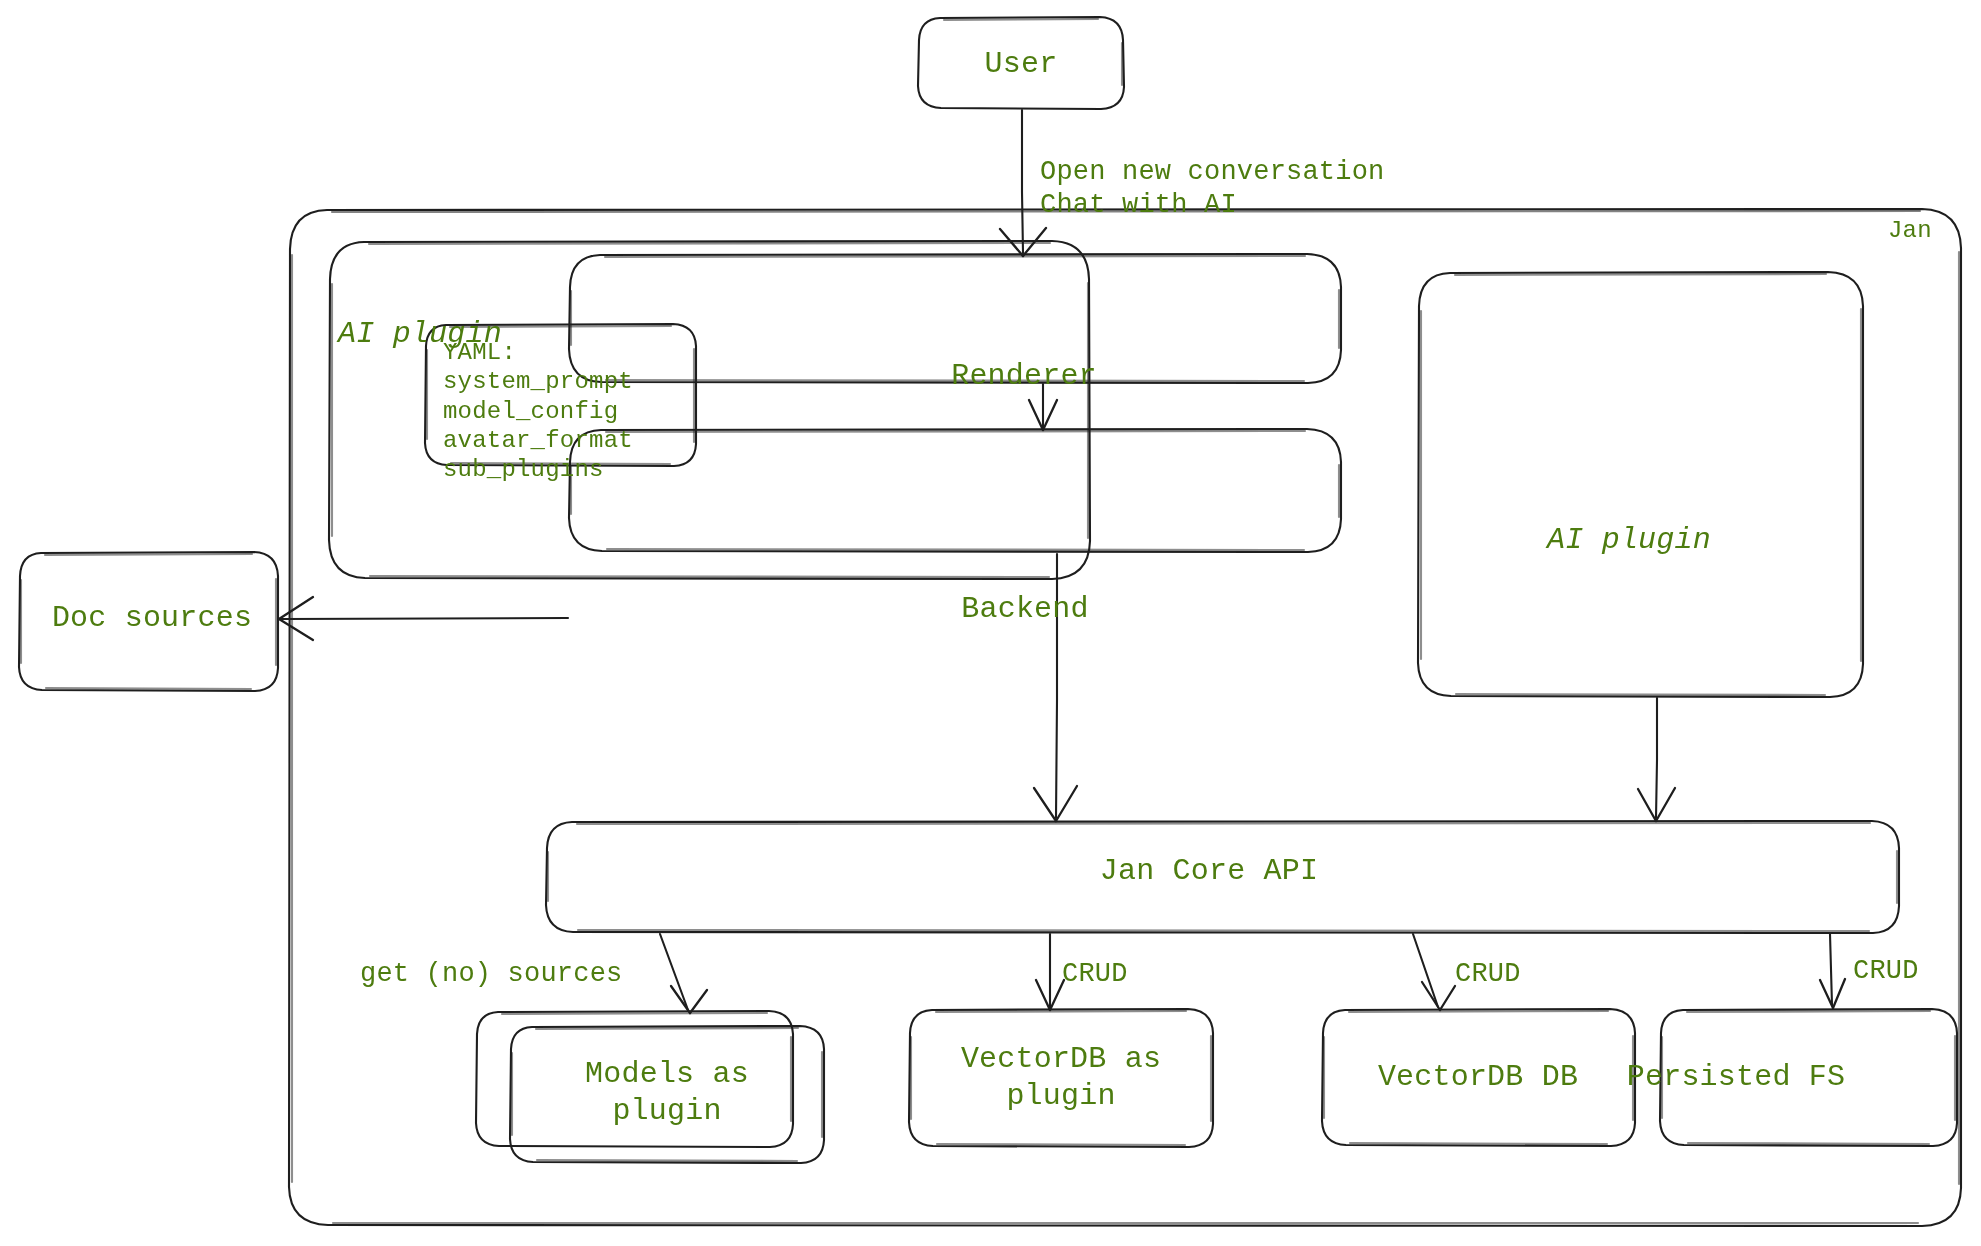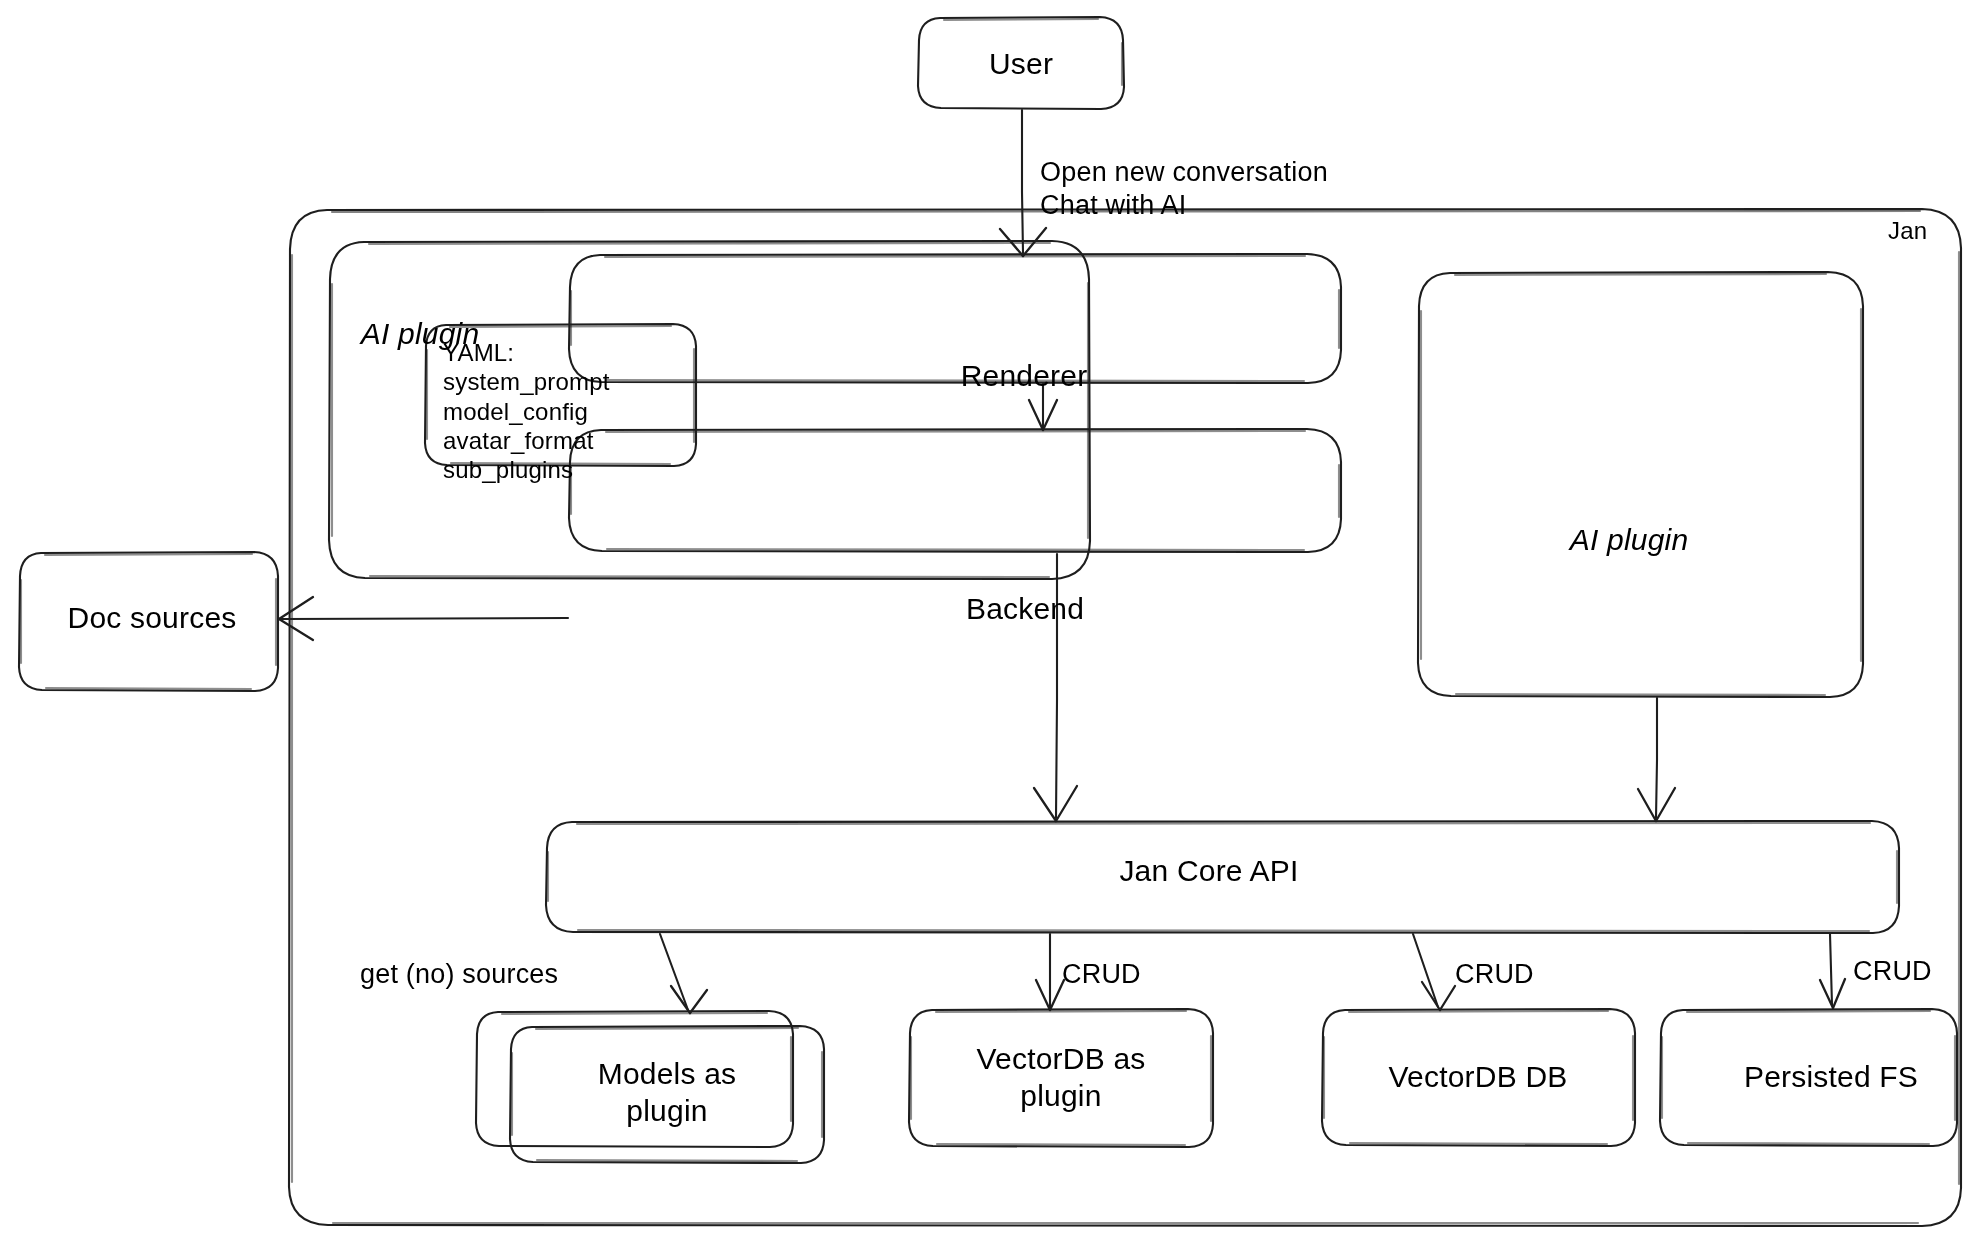--- a/index.html
+++ b/index.html
@@ -44,22 +44,22 @@
   .arrow-head {
     fill: none;
     stroke: #1e1e1e;
     stroke-width: 2.3;
     stroke-linecap: round;
     stroke-linejoin: round;
   }
 
   .lbl {
     position: absolute;
-    color: #000000;
-    font-family: Liberation Sans, sans-serif;
+    color: #4d7c0f;
+    font-family: Liberation Mono, monospace;
     white-space: pre;
     line-height: 1.22;
     letter-spacing: 0.2px;
   }
   .lbl.center {
     text-align: center;
     transform: translateX(-50%);
   }
   .t-node   { font-size: 30px; }
   .t-group  { font-size: 30px; }
@@ -268,15 +268,15 @@
 
   <div class="lbl t-edge" style="left:1062px; top:958px;">CRUD</div>
   <div class="lbl t-edge" style="left:1455px; top:958px;">CRUD</div>
   <div class="lbl t-edge" style="left:1853px; top:955px;">CRUD</div>
 
   <div class="lbl t-node center" style="left:667px; top:1093px; transform:translate(-50%,-50%);">Models as
 plugin</div>
   <div class="lbl t-node center" style="left:1061px; top:1078px; transform:translate(-50%,-50%);">VectorDB as
 plugin</div>
   <div class="lbl t-node center" style="left:1478px; top:1077px; transform:translate(-50%,-50%);">VectorDB DB</div>
-  <div class="lbl t-node center" style="left:1831px; top:1077px; transform:translate(-50%,-50%);">Persisted FS</div>
+  <div class="lbl t-node center" style="left:1736px; top:1077px; transform:translate(-50%,-50%);">Persisted FS</div>
 
 </div>
 
 </body></html>

